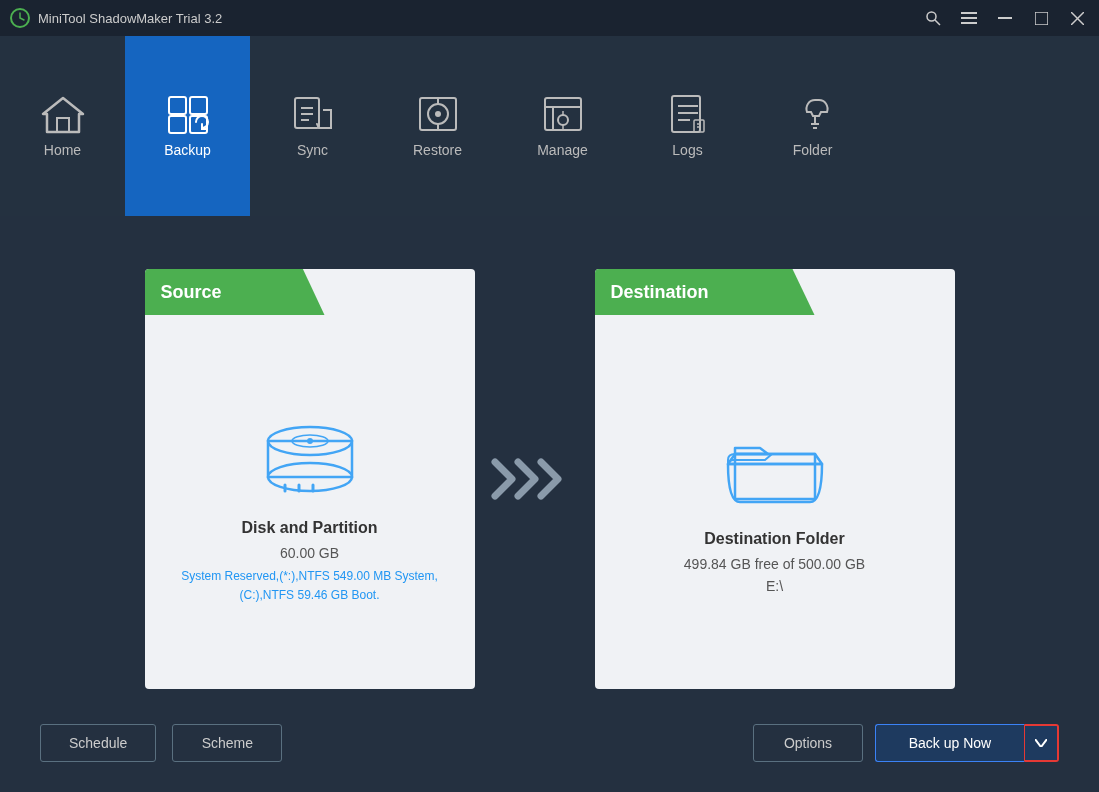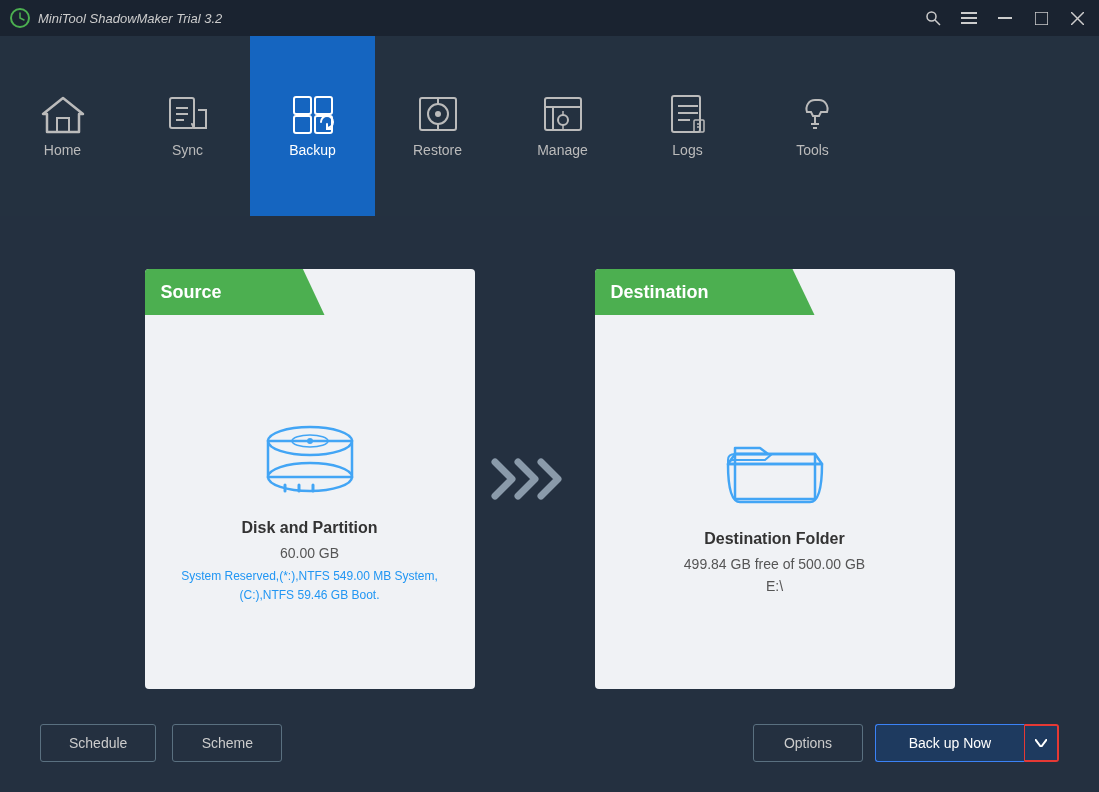--- a/index.html
+++ b/index.html
@@ -13,21 +13,20 @@
     }
 
     
     .titlebar {
       background: #1a2330;
       height: 36px;
       display: flex;
       align-items: center;
       padding: 18px 10px;
       justify-content: space-between;
-      font-style: italic;
     }
     .titlebar-left {
       display: flex;
       align-items: center;
       gap: 8px;
     }
     .titlebar-logo {
       width: 20px;
       height: 20px;
     }
@@ -265,42 +264,42 @@
 <div class="navbar">
 
   <div class="nav-item">
     <svg width="44" height="40" viewBox="0 0 44 40">
       <polygon points="22,4 2,20 6,20 6,38 38,38 38,20 42,20" fill="none" stroke="#bbb" stroke-width="2.5" stroke-linejoin="round"></polygon>
       <rect x="16" y="24" width="12" height="14" fill="none" stroke="#bbb" stroke-width="2"></rect>
     </svg>
     <span class="nav-label">Home</span>
   </div>
 
+  <div class="nav-item active">
+    <svg width="44" height="40" viewBox="0 0 44 40">
+      <rect x="3" y="3" width="17" height="17" rx="2" fill="none" stroke="#fff" stroke-width="2"></rect>
+      <rect x="24" y="3" width="17" height="17" rx="2" fill="none" stroke="#fff" stroke-width="2"></rect>
+      <rect x="3" y="22" width="17" height="17" rx="2" fill="none" stroke="#fff" stroke-width="2"></rect>
+      <rect x="24" y="22" width="17" height="17" rx="2" fill="none" stroke="#fff" stroke-width="2"></rect>
+      <path d="M30 28 A6 6 0 1 1 36 34" stroke="#fff" stroke-width="2" fill="none" stroke-linecap="round"></path>
+      <polyline points="36,30 36,35 41,35" stroke="#fff" stroke-width="2" fill="none" stroke-linecap="round"></polyline>
+    </svg>
+    <span class="nav-label">Backup</span>
+  </div>
+
   <div class="nav-item">
     <svg width="44" height="40" viewBox="0 0 44 40">
       <rect x="4" y="4" width="24" height="30" rx="2" fill="none" stroke="#bbb" stroke-width="2"></rect>
       <line x1="10" y1="14" x2="22" y2="14" stroke="#bbb" stroke-width="2"></line>
       <line x1="10" y1="20" x2="22" y2="20" stroke="#bbb" stroke-width="2"></line>
       <line x1="10" y1="26" x2="18" y2="26" stroke="#bbb" stroke-width="2"></line>
       <path d="M32 16 L40 16 L40 34 L28 34" stroke="#bbb" stroke-width="2" fill="none"></path>
       <polyline points="26,30 28,34 32,34" stroke="#bbb" stroke-width="2" fill="none" stroke-linecap="round"></polyline>
     </svg>
     <span class="nav-label">Sync</span>
-  </div>
-
-  <div class="nav-item active">
-    <svg width="44" height="40" viewBox="0 0 44 40">
-      <rect x="3" y="3" width="17" height="17" rx="2" fill="none" stroke="#fff" stroke-width="2"></rect>
-      <rect x="24" y="3" width="17" height="17" rx="2" fill="none" stroke="#fff" stroke-width="2"></rect>
-      <rect x="3" y="22" width="17" height="17" rx="2" fill="none" stroke="#fff" stroke-width="2"></rect>
-      <rect x="24" y="22" width="17" height="17" rx="2" fill="none" stroke="#fff" stroke-width="2"></rect>
-      <path d="M30 28 A6 6 0 1 1 36 34" stroke="#fff" stroke-width="2" fill="none" stroke-linecap="round"></path>
-      <polyline points="36,30 36,35 41,35" stroke="#fff" stroke-width="2" fill="none" stroke-linecap="round"></polyline>
-    </svg>
-    <span class="nav-label">Backup</span>
   </div>
 
   <div class="nav-item">
     <svg width="44" height="40" viewBox="0 0 44 40">
       <rect x="4" y="4" width="36" height="32" rx="2" fill="none" stroke="#bbb" stroke-width="2"></rect>
       <circle cx="22" cy="20" r="10" fill="none" stroke="#bbb" stroke-width="2"></circle>
       <circle cx="22" cy="20" r="3" fill="#bbb"></circle>
       <line x1="22" y1="4" x2="22" y2="10" stroke="#bbb" stroke-width="2"></line>
       <line x1="22" y1="30" x2="22" y2="36" stroke="#bbb" stroke-width="2"></line>
     </svg>
@@ -332,21 +331,21 @@
     <span class="nav-label">Logs</span>
   </div>
 
   <div class="nav-item">
     <svg width="44" height="40" viewBox="0 0 44 40">
       <path d="M28 6 C34 6 38 12 36 18 L30 18 L28 22 L22 22 L20 18 L16 18 C14 12 18 6 24 6 Z" fill="none" stroke="#bbb" stroke-width="2"></path>
       <line x1="24" y1="22" x2="24" y2="30" stroke="#bbb" stroke-width="2"></line>
       <line x1="20" y1="30" x2="28" y2="30" stroke="#bbb" stroke-width="2"></line>
       <line x1="22" y1="34" x2="26" y2="34" stroke="#bbb" stroke-width="2"></line>
     </svg>
-    <span class="nav-label">Tools</span>
+    <span class="nav-label">Folder</span>
   </div>
 
 </div>
 
 <div class="main">
   <div class="cards-row">
 
     <div class="card" style="position:relative;">
       <div style="position:absolute;top:0;left:0;height:46px;display:flex;align-items:center;overflow:hidden;width:100%;border-radius:4px 4px 0 0;">
         <div style="background:#4caf50;height:46px;width:180px;clip-path:polygon(0 0, 88% 0, 100% 100%, 0 100%);display:flex;align-items:center;padding-left:16px;">

